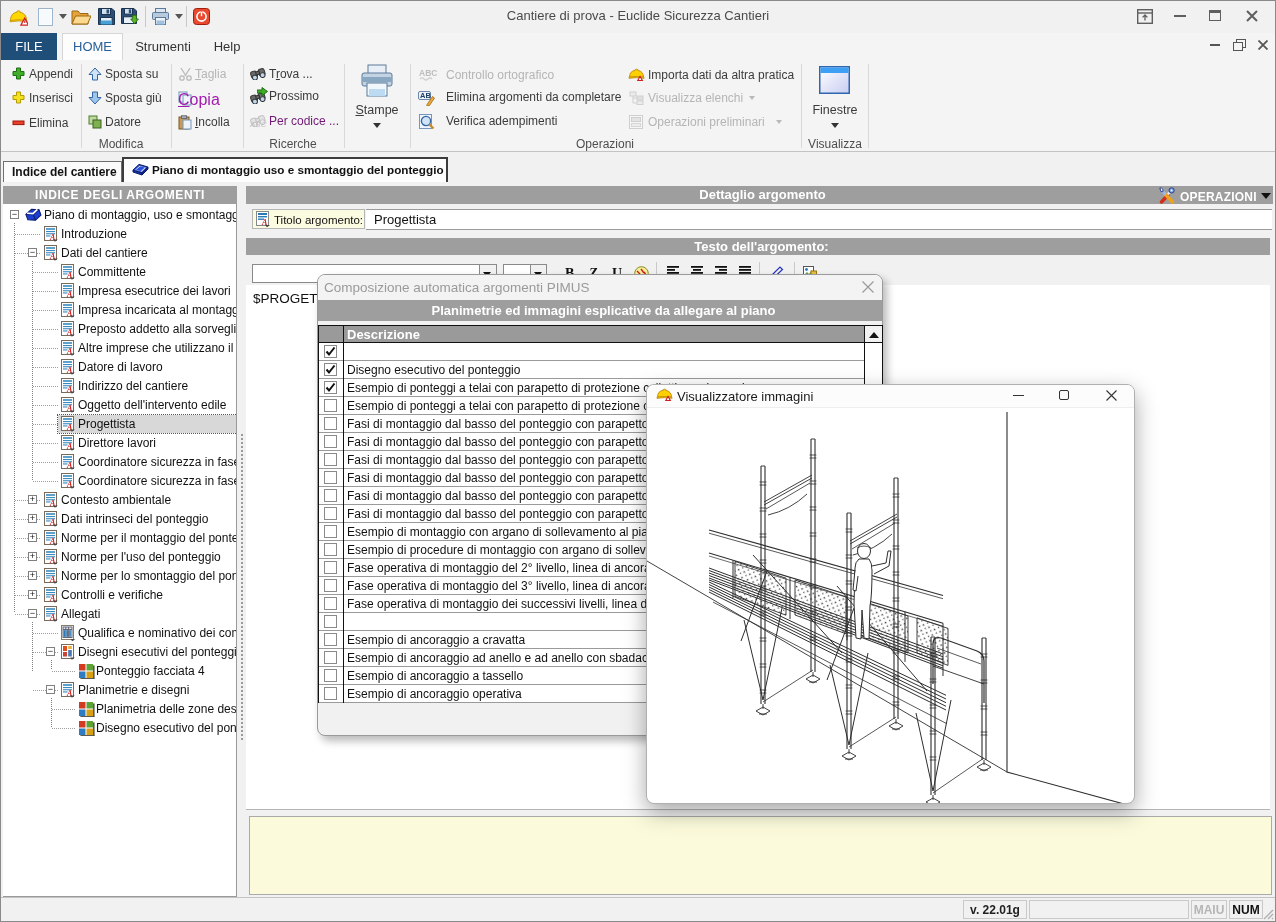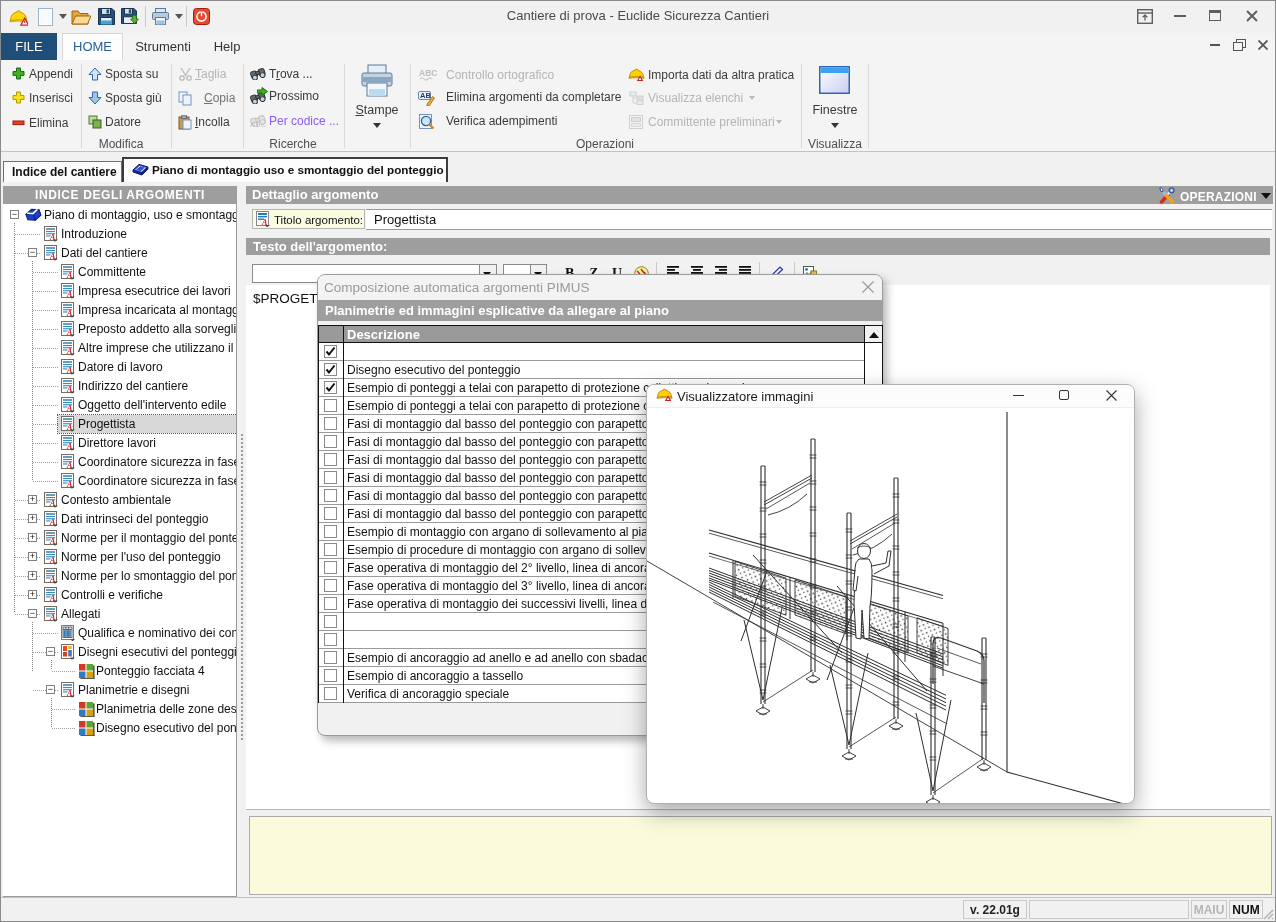--- a/index.html
+++ b/index.html
@@ -1,18 +1,18 @@
 <!DOCTYPE html>
 <html><head><meta charset="utf-8">
 <style>
 *{margin:0;padding:0;box-sizing:border-box;}
 html,body{width:1276px;height:922px;overflow:hidden;}
 body{font-family:"Liberation Sans",sans-serif;background:#f1f1f1;position:relative;}
 .abs{position:absolute;}
-.bar{background:#9e9e9e;color:#fff;font-weight:bold;}
+.bar{background:#9e9e9e;color:#fff;font-weight:bold;text-align:center;}
 svg{display:block;}
 </style></head><body>
 <div class="abs" style="left:0;top:0;width:1276px;height:922px;border:1px solid #8a8a8a;background:#f1f1f1;"></div>
 
 <div class="abs" style="left:1px;top:1px;width:1274px;height:32px;background:#f1f1f1;"></div>
 <svg class="abs" style="left:9px;top:9px" width="19" height="17" viewBox="0 0 19 17">
 <path d="M1.5 11.5 Q1.5 4 8 3.2 L8 2.2 Q9.5 1.4 11 2.2 L11 3.2 Q17.5 4.5 17.6 11.5 Z" fill="#ffd700" stroke="#c8960c" stroke-width="1"></path>
 <path d="M1 11.6 Q9.5 9.6 18 11.6 L18 12.8 Q9.5 11.2 1 12.8 Z" fill="#f7c800" stroke="#c8960c" stroke-width="0.8"></path>
 <path d="M11.8 16.2 L15.7 9.2 L19.6 16.2 Z" fill="#fff" stroke="#d42020" stroke-width="1.3"></path>
 <rect x="15.2" y="11.4" width="1.1" height="2.6" fill="#d42020"></rect>
@@ -137,21 +137,21 @@
       </g>
     </svg>
   </div>
 <div class="abs" style="left:195px;top:67px;font-size:12px;color:#b5b5b5;white-space:nowrap;"><span style="text-decoration:underline">T</span>aglia</div>
 <div class="abs" style="left:178px;top:91px;">
     <svg width="14" height="15" viewBox="0 0 14 15">
       <rect x="1" y="1" width="8" height="10" fill="#eef4fb" stroke="#7595bb"></rect>
       <rect x="5" y="4" width="8" height="10" fill="#eef4fb" stroke="#7595bb"></rect>
     </svg>
   </div>
-<div class="abs" style="left:204px;top:91px;font-size:12px;color:#737373;white-space:nowrap;"><span style="text-decoration:underline">C</span>opia</div>
+<div class="abs" style="left:178px;top:91px;font-size:16px;color:#a21caf;white-space:nowrap;"><span style="text-decoration:underline">C</span>opia</div>
 <div class="abs" style="left:178px;top:115px;">
     <svg width="14" height="15" viewBox="0 0 14 15">
       <rect x="1" y="2" width="10" height="12" fill="#c89b5a" stroke="#7a5a20"></rect>
       <rect x="3.5" y="0.8" width="5" height="2.6" fill="#b0b8c0" stroke="#667"></rect>
       <rect x="5" y="5" width="8" height="9" fill="#eef4fb" stroke="#7595bb"></rect>
     </svg>
   </div>
 <div class="abs" style="left:195px;top:115px;font-size:12px;color:#3b3b3b;white-space:nowrap;"><span style="text-decoration:underline">I</span>ncolla</div>
 <div class="abs" style="left:250px;top:67px;">
     <svg width="16" height="13" viewBox="0 0 16 13">
@@ -193,21 +193,21 @@
 <rect x="9" y="3" width="6" height="7" rx="2" fill="#e3e3e3" stroke="#c2c2c2"></rect>
 <rect x="6.2" y="4.5" width="3.6" height="3" fill="#e3e3e3" stroke="#c2c2c2"></rect>
 <circle cx="4" cy="9.5" r="2.4" fill="#eee" stroke="#c2c2c2"></circle>
 <circle cx="12" cy="9.5" r="2.4" fill="#eee" stroke="#c2c2c2"></circle>
           </g>
         </svg>
       </div>
       <div style="position:absolute;left:0px;top:6px;font-size:8px;color:#c2c2c2;font-style:italic;">ABC</div>
     </div>
   </div>
-<div class="abs" style="left:269px;top:114px;font-size:12px;color:#8b5cf6;white-space:nowrap;">Per codice ...</div>
+<div class="abs" style="left:269px;top:114px;font-size:12px;color:#701a75;white-space:nowrap;">Per codice ...</div>
 <svg class="abs" style="left:359px;top:64px" width="36" height="35" viewBox="0 0 36 35">
 <rect x="9" y="1" width="18" height="9" fill="#e8eef5" stroke="#5c7a9c"></rect>
 <rect x="3" y="9" width="30" height="13" rx="2" fill="#c3d3e2" stroke="#5c7a9c"></rect>
 <rect x="3" y="13" width="30" height="5" fill="#8aa7c2"></rect>
 <rect x="8" y="19" width="20" height="13" fill="#f2f7fc" stroke="#5c7a9c"></rect>
 <rect x="10" y="25" width="16" height="7" fill="#bcdaf2"></rect>
 </svg>
 <div class="abs" style="left:347px;top:103px;width:60px;text-align:center;font-size:12.5px;color:#3b3b3b;"><span style="text-decoration:underline">S</span>tampe</div>
 <div class="abs" style="left:373px;top:123px;width:0;height:0;border:4px solid transparent;border-top:5px solid #333;"></div>
 <div class="abs" style="left:419px;top:68px;">
@@ -253,21 +253,21 @@
   </div>
 <div class="abs" style="left:648px;top:91px;font-size:12px;color:#b5b5b5;white-space:nowrap;">Visualizza elenchi</div>
 <div class="abs" style="left:749px;top:96px;width:0;height:0;border:3.5px solid transparent;border-top:4.5px solid #b9b9b9;"></div>
 <div class="abs" style="left:629px;top:115px;">
     <svg width="14" height="14" viewBox="0 0 14 14">
       <rect x="0.5" y="0.5" width="13" height="13" fill="#f6f6f6" stroke="#cfcfcf"></rect>
       <rect x="2.5" y="2.5" width="9" height="4" fill="#e3e3e3" stroke="#cfcfcf"></rect>
       <rect x="2.5" y="8.5" width="9" height="3" fill="#ececec" stroke="#d6d6d6"></rect>
     </svg>
   </div>
-<div class="abs" style="left:648px;top:115px;font-size:12px;color:#b5b5b5;white-space:nowrap;">Committente preliminari</div>
+<div class="abs" style="left:648px;top:115px;font-size:12px;color:#b5b5b5;white-space:nowrap;">Operazioni preliminari</div>
 <div class="abs" style="left:776px;top:120px;width:0;height:0;border:3.5px solid transparent;border-top:4.5px solid #b9b9b9;"></div>
 <svg class="abs" style="left:819px;top:66px" width="31" height="28" viewBox="0 0 31 28">
 <defs>
       <linearGradient id="fw" x1="0" y1="0" x2="1" y2="1">
         <stop offset="0" stop-color="#ffffff"></stop>
         <stop offset="1" stop-color="#c8cdf2"></stop>
       </linearGradient>
     </defs>
 <rect x="0.75" y="0.75" width="29.5" height="26.5" fill="url(#fw)" stroke="#2f66b0" stroke-width="1.5"></rect>
 <rect x="1.5" y="1.5" width="28" height="5.5" fill="#3da0f5"></rect>
@@ -1557,29 +1557,30 @@
     <div style="position:absolute;left:319px;top:577px;width:545px;height:18px;border-bottom:1px solid #9a9a9a;"></div>
     <div style="position:absolute;left:324px;top:579px;width:13px;height:13px;background:#fff;border:1px solid #8a8a8a;"></div>
     <div style="position:absolute;left:347px;top:579px;width:516px;overflow:hidden;font-size:12px;color:#111;white-space:nowrap;">Fase operativa di montaggio del 3° livello, linea di ancoraggio po</div>
     <div style="position:absolute;left:319px;top:595px;width:545px;height:18px;border-bottom:1px solid #9a9a9a;"></div>
     <div style="position:absolute;left:324px;top:597px;width:13px;height:13px;background:#fff;border:1px solid #8a8a8a;"></div>
     <div style="position:absolute;left:347px;top:597px;width:516px;overflow:hidden;font-size:12px;color:#111;white-space:nowrap;">Fase operativa di montaggio dei successivi livelli, linea di ancora</div>
     <div style="position:absolute;left:319px;top:613px;width:545px;height:18px;border-bottom:1px solid #9a9a9a;"></div>
     <div style="position:absolute;left:324px;top:615px;width:13px;height:13px;background:#fff;border:1px solid #8a8a8a;"></div>
     <div style="position:absolute;left:319px;top:631px;width:545px;height:18px;border-bottom:1px solid #9a9a9a;"></div>
     <div style="position:absolute;left:324px;top:633px;width:13px;height:13px;background:#fff;border:1px solid #8a8a8a;"></div>
+    <div style="position:absolute;left:347px;top:633px;width:516px;overflow:hidden;font-size:12px;color:#111;white-space:nowrap;">Esempio di ancoraggio a cravatta</div>
     <div style="position:absolute;left:319px;top:649px;width:545px;height:18px;border-bottom:1px solid #9a9a9a;"></div>
     <div style="position:absolute;left:324px;top:651px;width:13px;height:13px;background:#fff;border:1px solid #8a8a8a;"></div>
     <div style="position:absolute;left:347px;top:651px;width:516px;overflow:hidden;font-size:12px;color:#111;white-space:nowrap;">Esempio di ancoraggio ad anello e ad anello con sbadacchio</div>
     <div style="position:absolute;left:319px;top:667px;width:545px;height:18px;border-bottom:1px solid #9a9a9a;"></div>
     <div style="position:absolute;left:324px;top:669px;width:13px;height:13px;background:#fff;border:1px solid #8a8a8a;"></div>
     <div style="position:absolute;left:347px;top:669px;width:516px;overflow:hidden;font-size:12px;color:#111;white-space:nowrap;">Esempio di ancoraggio a tassello</div>
     <div style="position:absolute;left:319px;top:685px;width:545px;height:18px;border-bottom:1px solid #9a9a9a;"></div>
     <div style="position:absolute;left:324px;top:687px;width:13px;height:13px;background:#fff;border:1px solid #8a8a8a;"></div>
-    <div style="position:absolute;left:347px;top:687px;width:516px;overflow:hidden;font-size:12px;color:#111;white-space:nowrap;">Verifica di ancoraggio speciale</div>
+    <div style="position:absolute;left:347px;top:687px;width:516px;overflow:hidden;font-size:12px;color:#111;white-space:nowrap;">Esempio di ancoraggio operativa</div>
     <div style="position:absolute;left:343px;top:326px;width:1px;height:377px;background:#111;"></div>
   </div>
 <div class="abs" style="left:646px;top:384px;width:489px;height:420px;background:#fff;border:1px solid #b0b0b0;border-radius:8px;box-shadow:0 8px 22px rgba(0,0,0,0.35);"></div>
 <div class="abs" style="left:647px;top:385px;width:487px;height:23px;background:#fcfcfc;border-radius:7px 7px 0 0;border-bottom:1px solid #eee;"></div>
 <div class="abs" style="left:656px;top:388px;">
     <svg width="17" height="13" viewBox="0 0 19 15">
       <path d="M1.5 10.5 Q1.5 3.5 8 2.7 L8 1.7 Q9.5 1 11 1.7 L11 2.7 Q17.5 4 17.6 10.5 Z" fill="#ffd000" stroke="#b8860b"></path>
 <path d="M0.8 10.6 Q9.5 8.8 18.2 10.6 L18.2 12 Q9.5 10.4 0.8 12 Z" fill="#f5c400" stroke="#b8860b" stroke-width="0.8"></path>
 <path d="M10.8 14.6 L13.6 9.6 L16.4 14.6 Z" fill="#fff" stroke="#cf1f1f" stroke-width="1.3"></path>
     </svg>

